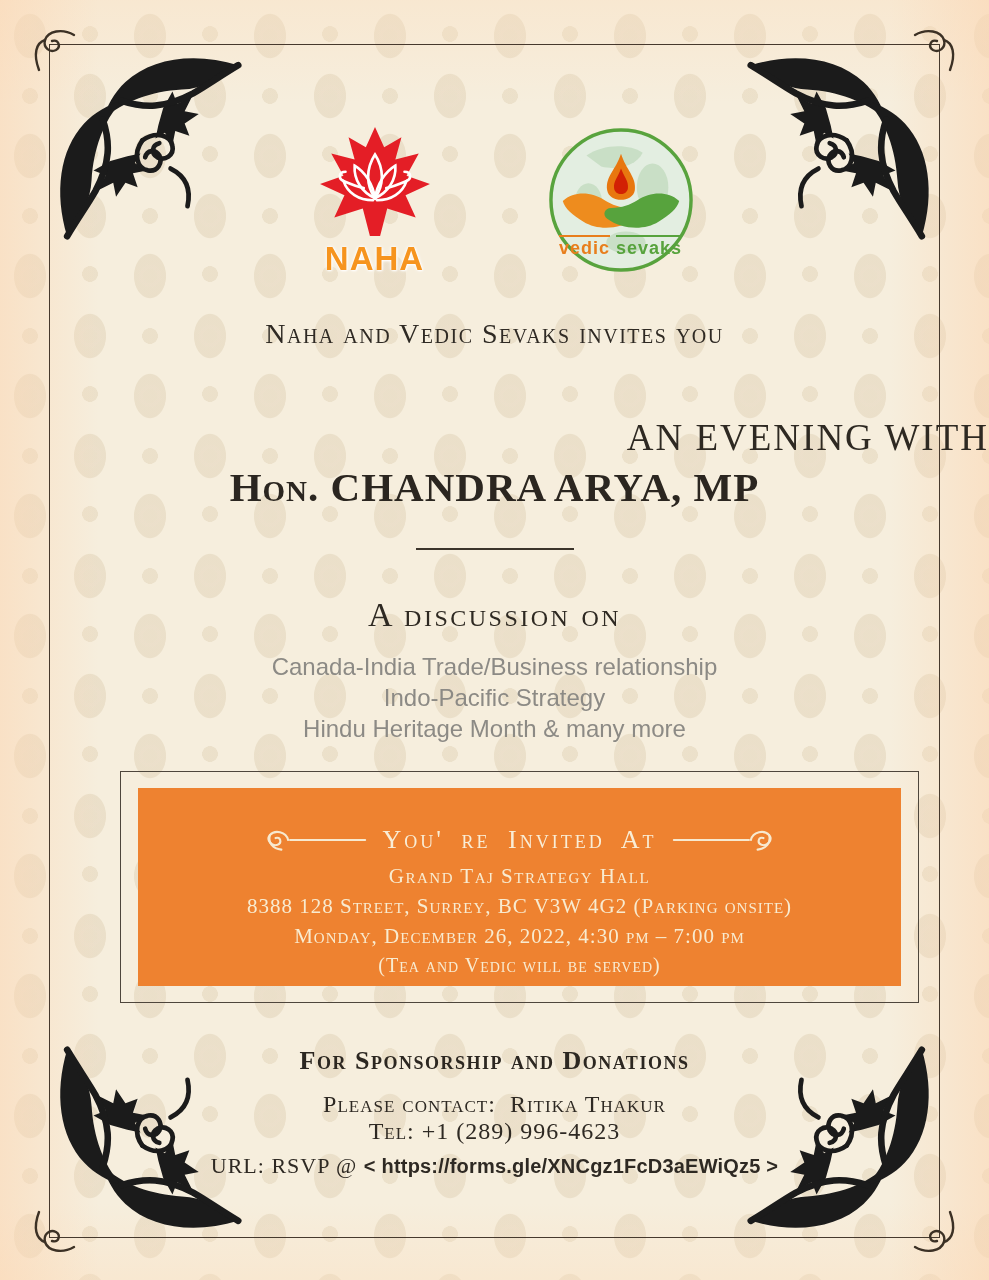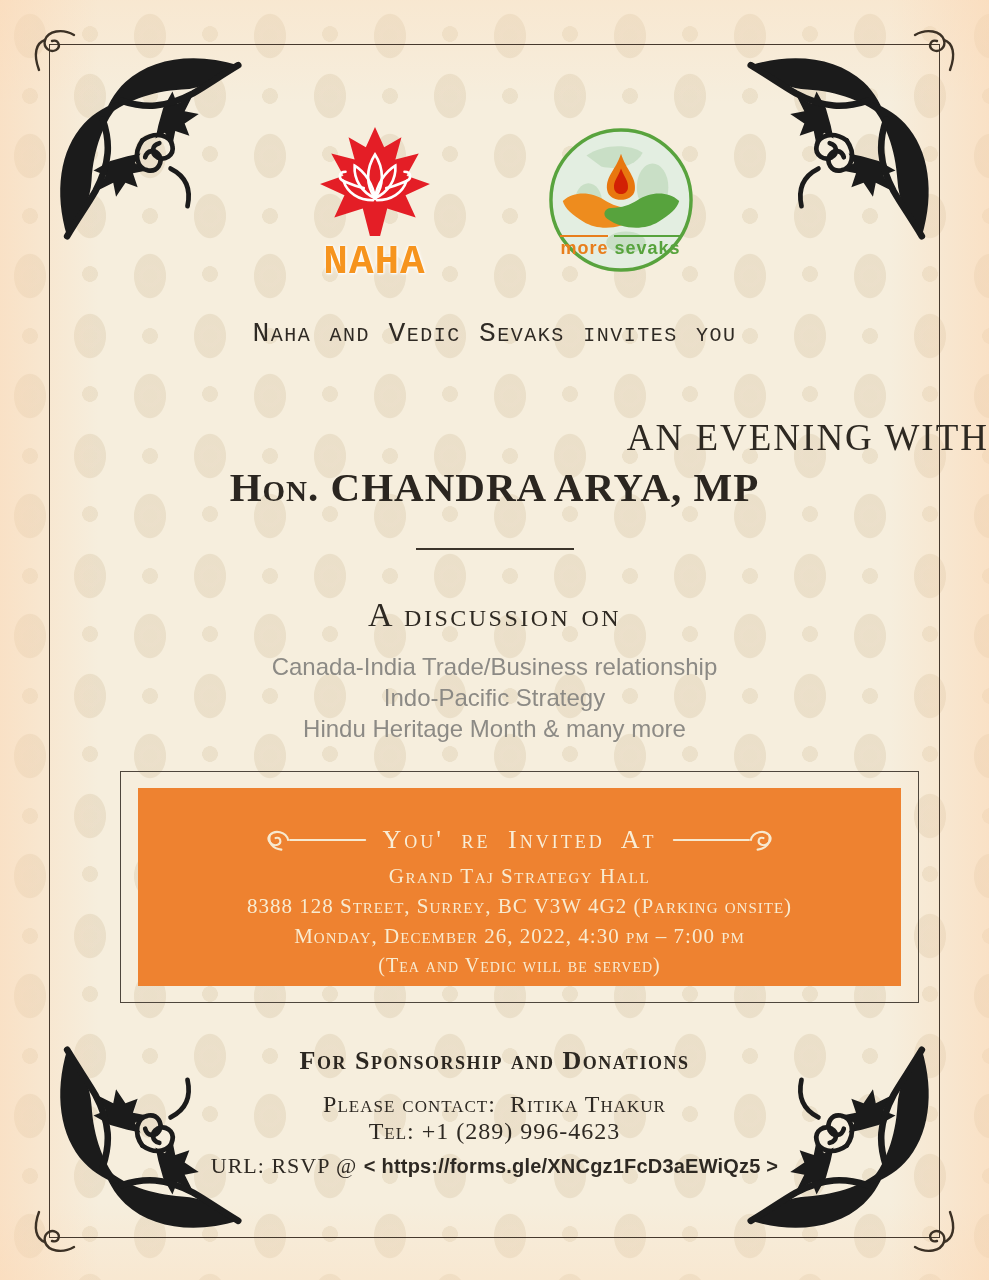--- a/index.html
+++ b/index.html
@@ -32,31 +32,31 @@
   .fl-tr{right:54px;top:52px;transform:scaleX(-1);}
   .fl-bl{left:54px;bottom:46px;transform:scaleY(-1);}
   .fl-br{right:54px;bottom:46px;transform:scale(-1,-1);}
 
   .content{position:absolute;inset:0;z-index:4;}
   .centered{position:absolute;left:0;width:100%;text-align:center;}
 
   
   .logo-row{position:absolute;top:126px;left:0;width:100%;display:flex;justify-content:center;align-items:flex-start;gap:92px;}
   .naha-logo{width:160px;text-align:center;}
-  .naha-word{font-family:Liberation Mono, monospace;font-weight:800;font-size:41px;line-height:1;
+  .naha-word{font-family:Liberation Sans, sans-serif;font-weight:800;font-size:33px;line-height:1;
     letter-spacing:1px;color:#f6941e;margin-top:-4px;
     text-shadow:0 0 2px #fff,0 0 4px #fff,1px 1px 2px rgba(255,255,255,.9);}
   .vedic-logo{position:relative;width:148px;height:148px;}
   .vedic-words{position:absolute;left:0;bottom:17px;width:100%;text-align:center;
     font-family:"Liberation Sans",sans-serif;font-weight:700;font-size:18px;line-height:1;}
   .vedic-words span{display:inline-block;border-top:2.5px solid currentColor;padding-top:2px;letter-spacing:1px;}
   .vedic-w1{color:#e87e1c;margin-right:6px;}
   .vedic-w2{color:#57a33d;}
 
-  .invite-line{top:318px;font-size:28px;font-variant:small-caps;letter-spacing:1.5px;color:#2f2a24;font-family:Liberation Mono, monospace;}
+  .invite-line{top:318px;font-size:28px;font-variant:small-caps;letter-spacing:1.5px;color:#2f2a24;}
   .evening{top:416px;font-size:37px;letter-spacing:2px;color:#2e2922;text-align:right;}
   .name{top:463px;font-size:41px;font-weight:700;font-variant:small-caps;letter-spacing:1px;color:#2b2620;}
   .divider{position:absolute;top:548px;left:416px;width:158px;height:2px;background:#3b342b;}
   .discussion-heading{top:596px;font-size:34px;font-variant:small-caps;letter-spacing:2.5px;color:#2e2922;}
   .topics{top:651px;font-family:"Liberation Sans",sans-serif;font-size:24px;line-height:31px;color:#8c8a85;}
 
   .panel{position:absolute;left:95px;top:771px;width:797px;height:230px;border:1.5px solid #4e463c;background:transparent;margin-left:25px;}
   .orange-box{position:absolute;left:17px;top:16px;right:17px;bottom:16px;background:#ee8230;color:#f8ebd0;text-align:center;}
   .inv-heading-row{display:flex;align-items:center;justify-content:center;gap:14px;margin-top:37px;}
   .inv-heading{font-size:26px;font-variant:small-caps;letter-spacing:3px;word-spacing:8px;color:#f9edd6;}
@@ -186,21 +186,21 @@
             <ellipse cx="80" cy="118" rx="20" ry="11"></ellipse>
           </g>
           <g>
             <path fill="#e8770f" d="M75,28 C70,44 59,51 61,65 C63,78 87,78 89,65 C91,52 80,44 75,28 Z"></path>
             <path fill="#d22104" d="M75,43 C72,52 67,56 68,63 C69,71 81,71 82,63 C83,56 78,51 75,43 Z"></path>
           </g>
           <path fill="#ee8c1e" d="M16,76 C28,65 46,67 58,75 C66,80 74,83 85,83 C92,83 94,90 89,94 C74,105 51,106 37,97 C26,90 18,84 16,76 Z"></path>
           <path fill="#57a33d" d="M134,76 C122,65 104,67 92,75 C84,80 76,83 65,83 C58,83 56,90 61,94 C76,105 99,106 113,97 C124,90 132,84 134,76 Z"></path>
         </svg>
         <div class="vedic-words">
-          <span class="vedic-w1">more</span><span class="vedic-w2">sevaks</span>
+          <span class="vedic-w1">vedic</span><span class="vedic-w2">sevaks</span>
         </div>
       </div>
     </div>
 
     <div class="centered invite-line">Naha and Vedic Sevaks invites you</div>
 
     <div class="centered evening">AN EVENING WITH</div>
     <div class="centered name">Hon. CHANDRA ARYA, MP</div>
 
     <div class="divider"></div>

